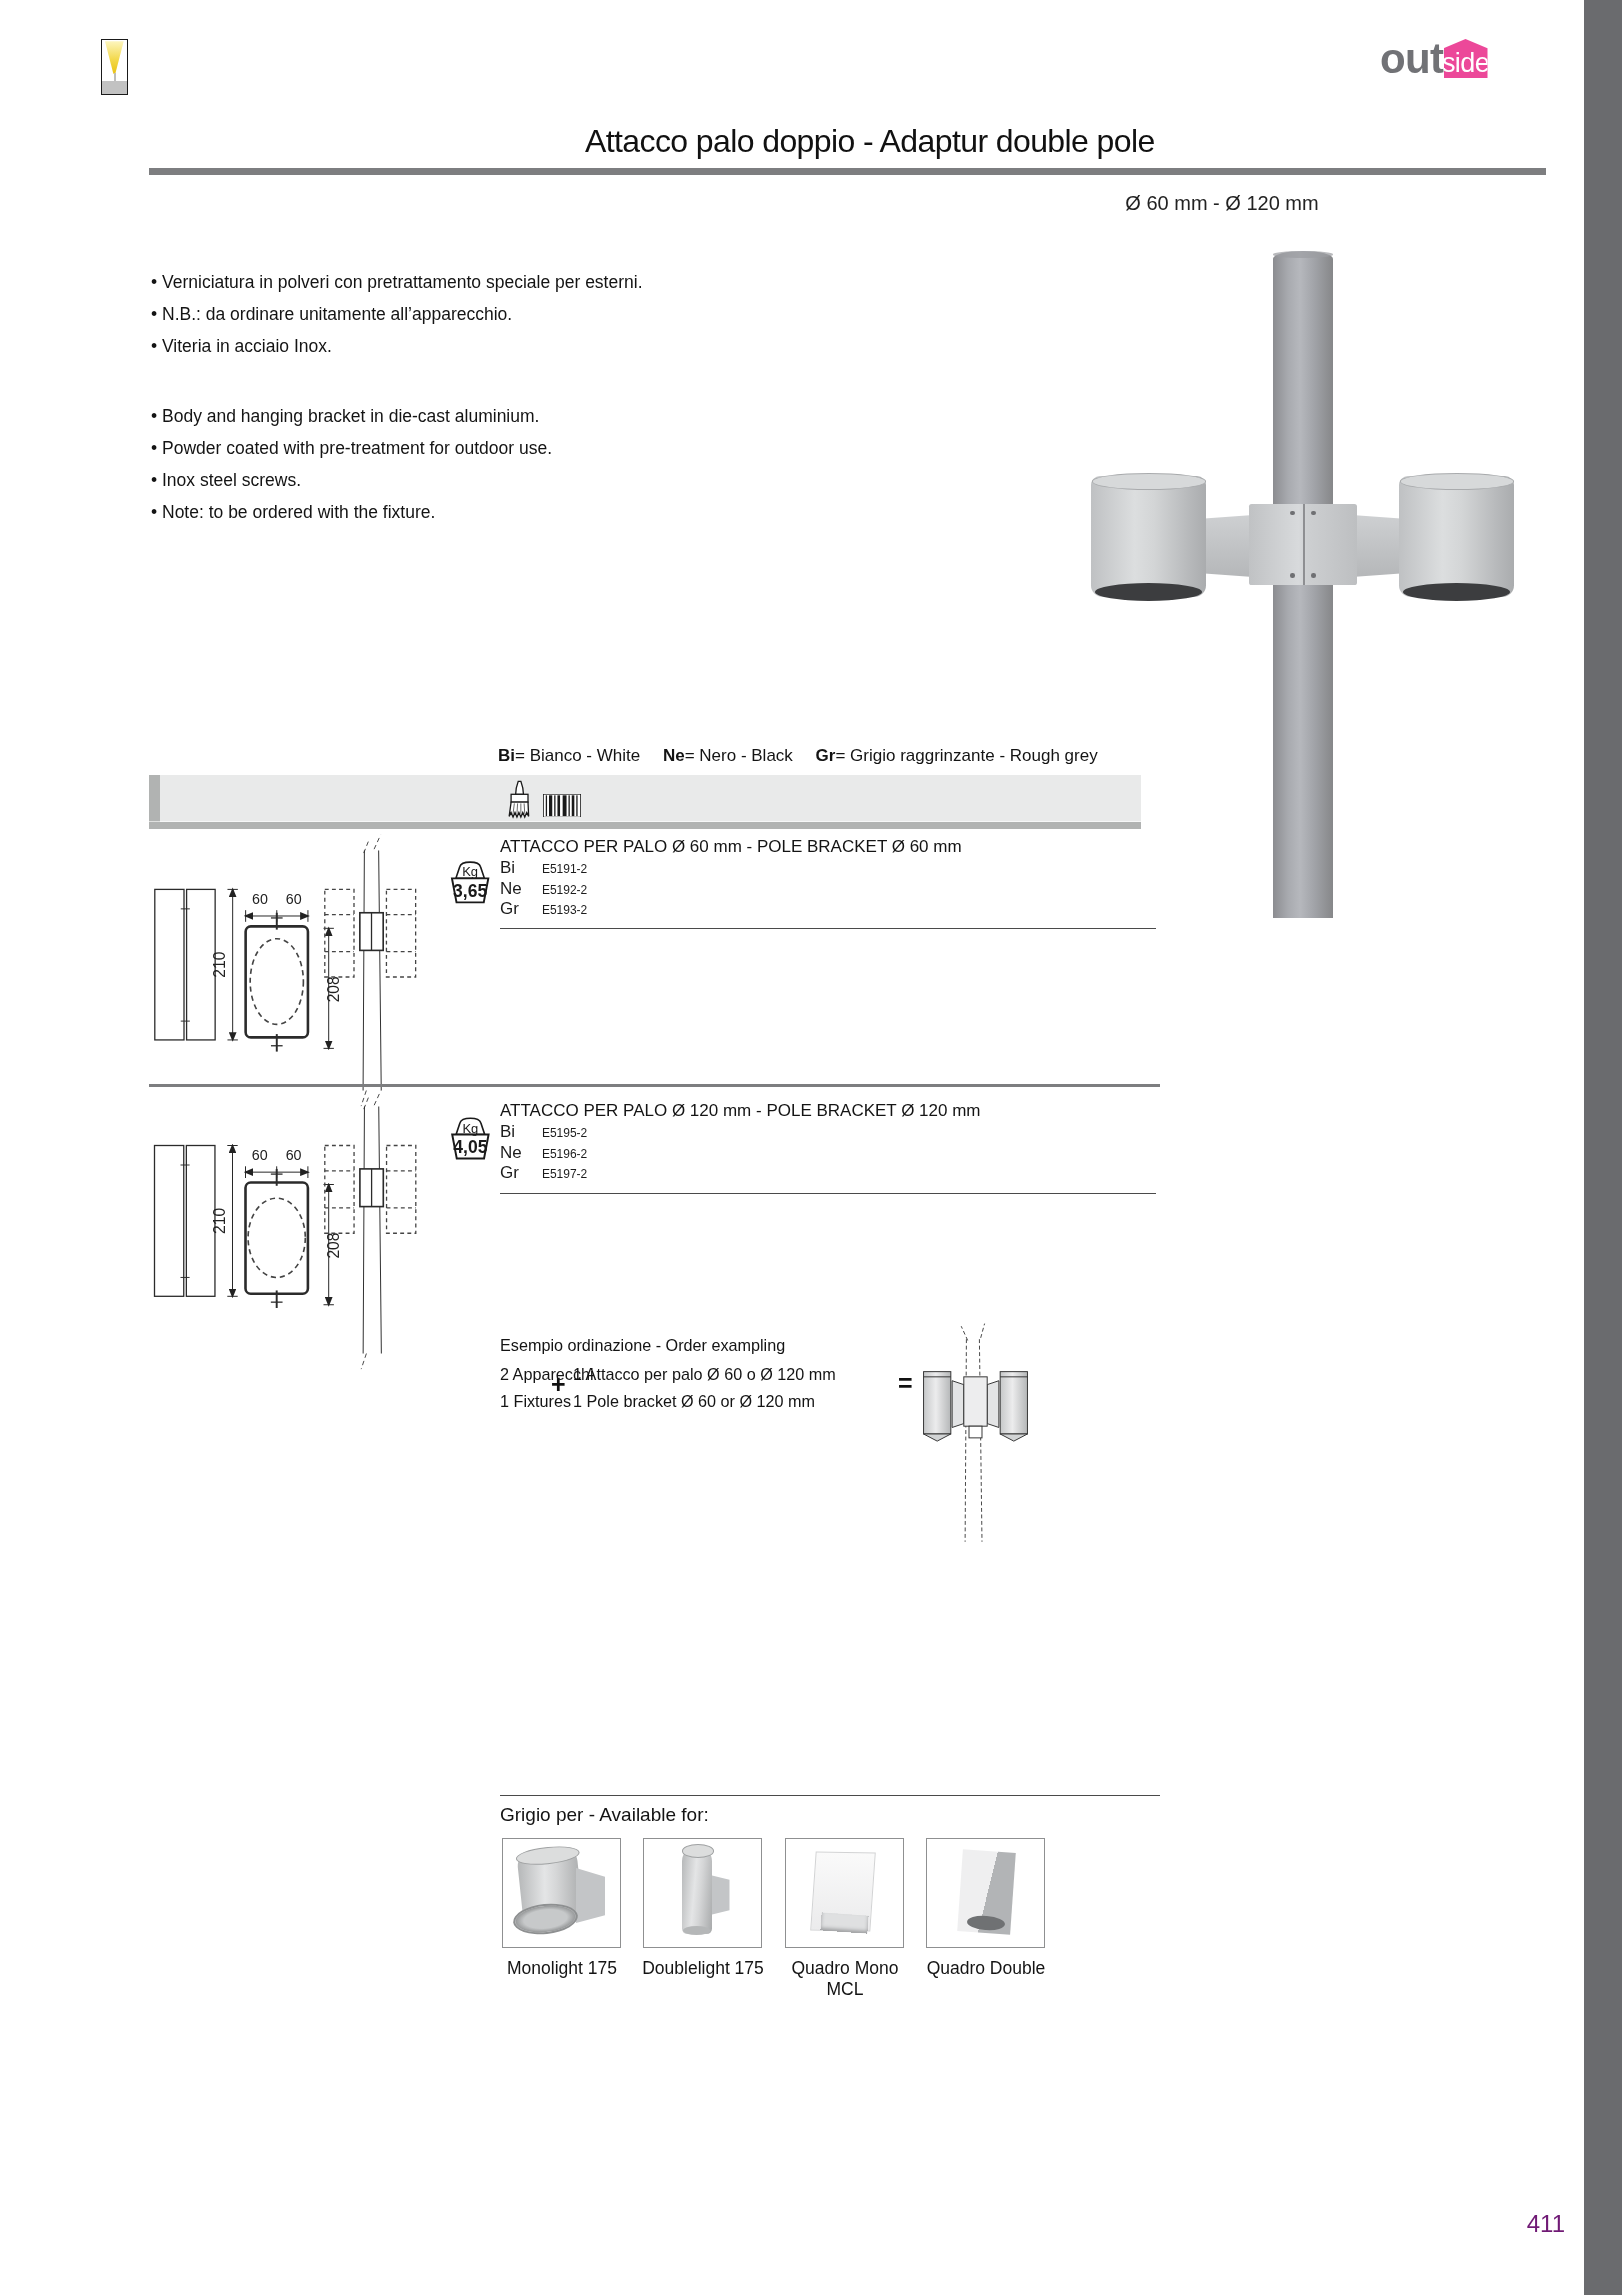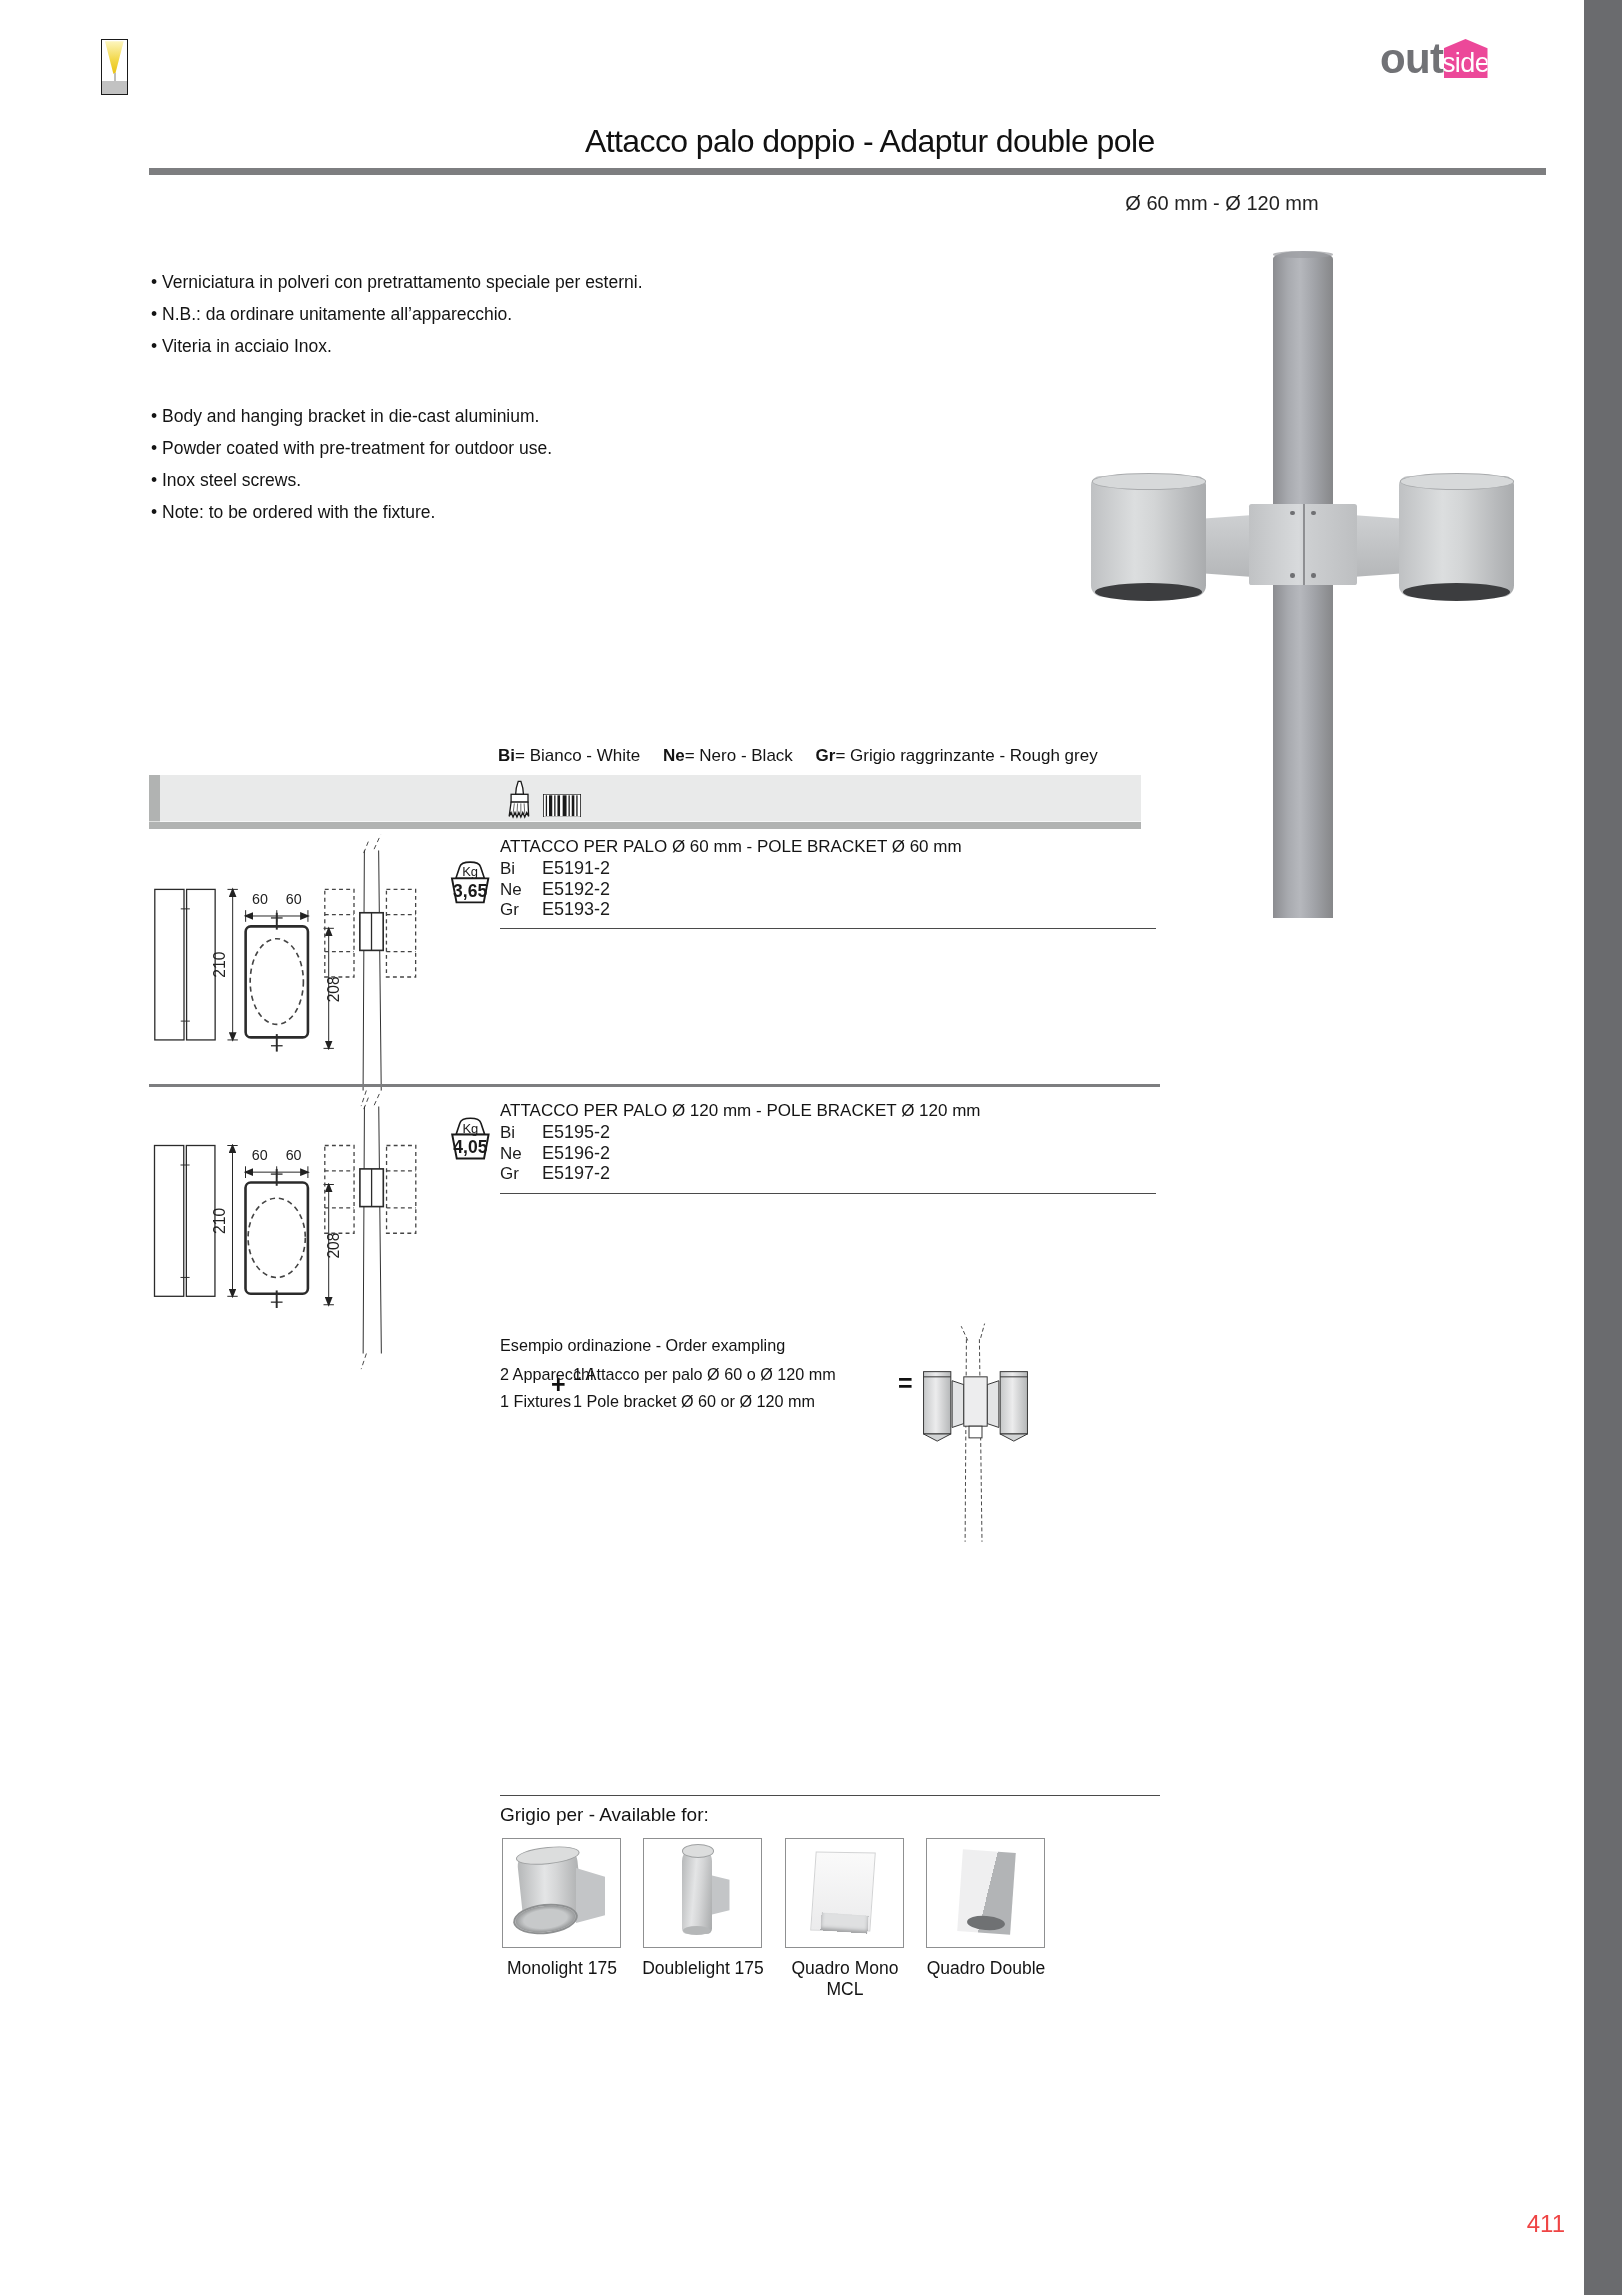--- a/index.html
+++ b/index.html
@@ -66,21 +66,21 @@
   .legend .gap { display:inline-block; width:18px; }
 
   
   .hbar { left:149px; top:775px; width:992px; height:53px; background:#e9eaea; }
   .hbar-left { position:absolute; left:0; top:0; width:11px; height:53px; background:#b1b3b2; }
   .hbar-bottom { position:absolute; left:0; top:47px; width:100%; height:6.5px; background:#b1b3b2; box-shadow:0 -0.6px 0 #fff; }
 
   
   .ptitle { font-size:17px; color:#141414; }
   .prow-label { font-size:17px; width:39px; display:inline-block; }
-  .prow-code { font-size:18px; }
+  .prow-code { font-size:12px; }
   .prule { height:1.3px; background:#4a4a4a; }
   .divider { left:149px; top:1084px; width:1011px; height:3.2px; background:#7d7e80; }
 
   
   .oex { font-size:16.2px; color:#141414; }
   .big-op { font-size:25px; font-weight:bold; color:#111; }
 
   
   .avrule { left:500px; top:1795px; width:660px; height:1.3px; background:#4a4a4a; }
   .avhead { left:500px; top:1804px; font-size:19px; color:#141414; }
@@ -108,21 +108,21 @@
             transform:rotate(4deg) skewY(-3deg); }
   .qm-open { position:absolute; left:35px; top:75px; width:47px; height:18px;
              background:#dfe0e1; transform:rotate(4deg);
              box-shadow:inset 0 -2.6px 3.9px #9fa0a2; }
   .qd-box { position:absolute; left:32.5px; top:11.7px; width:53px; height:82px;
             background:linear-gradient(100deg,#efeff0 52%,#b2b4b6 52%);
             transform:rotate(4deg); }
   .qd-open { position:absolute; left:40px; top:77px; width:38px; height:14.3px;
              background:#6f7173; border-radius:50%; transform:rotate(4deg); }
 
-  .pagenum { left:1417px; top:2210px; width:148px; text-align:right; font-size:24px; color:#ef4444; }
+  .pagenum { left:1417px; top:2210px; width:148px; text-align:right; font-size:24px; color:#701a75; }
 
   svg text { font-family:"Liberation Sans", sans-serif; }
 </style>
 </head>
 <body>
 
 <div class="abs edgebar"></div>
 
 <div class="abs beambox">
   <div class="beam-cone"></div>

